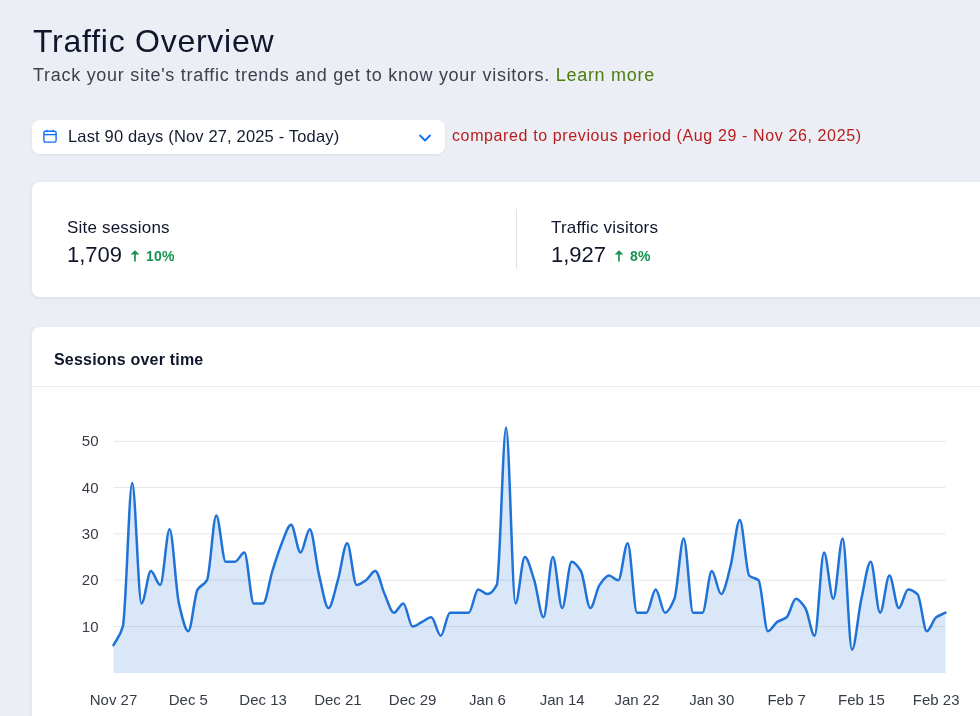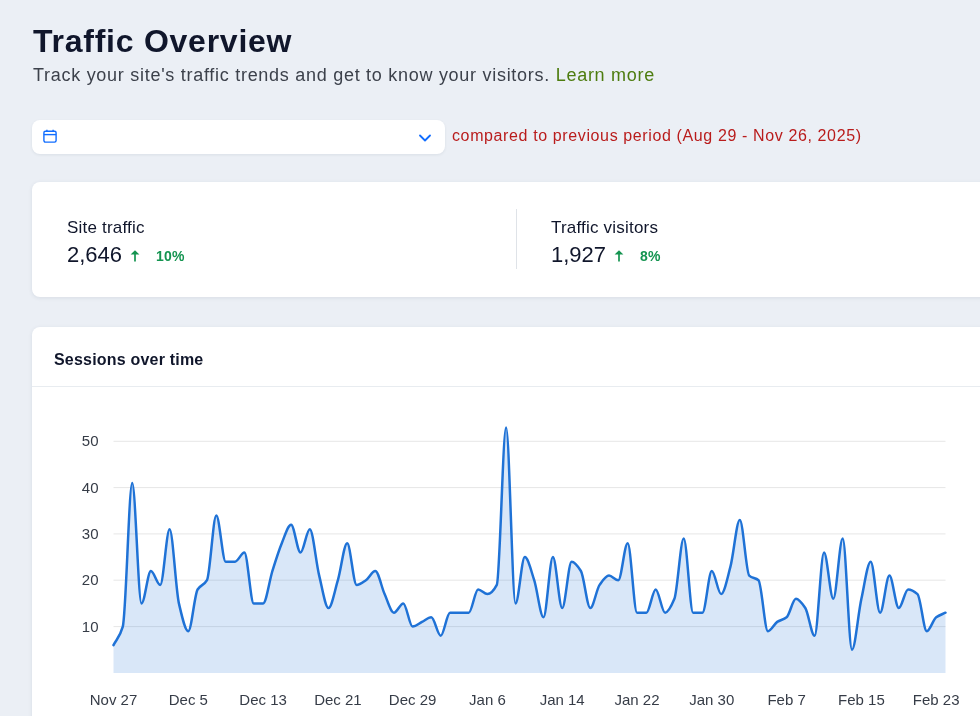--- a/index.html
+++ b/index.html
@@ -1,30 +1,30 @@
 <!DOCTYPE html>
 <html><head><meta charset="utf-8">
 <style>
   * { margin:0; padding:0; box-sizing:border-box; }
   html,body { width:980px; height:716px; overflow:hidden; }
   body { background:#ebeff5; font-family:"Liberation Sans", sans-serif; position:relative; }
-  .title { position:absolute; left:33px; top:23px; font-size:32px; font-weight:bold; color:#10162b; letter-spacing:0.75px; }
+  .title { position:absolute; left:33px; top:23px; font-size:32px; font-weight:normal; color:#10162b; letter-spacing:0.75px; }
   .sub { position:absolute; left:33px; top:65px; font-size:18px; color:#3c414b; letter-spacing:0.72px; }
   .sub a { color:#4d7c0f; text-decoration:none; }
   .select { position:absolute; left:32px; top:120px; width:413px; height:34px; background:#fff; border-radius:8px;
              box-shadow:0 1px 3px rgba(22,45,61,.08); }
   .seltext { position:absolute; left:36px; top:7px; font-size:16.5px; color:#141b30; letter-spacing:0.16px; }
   .compared { position:absolute; left:452px; top:127px; font-size:16px; color:#b91c1c; letter-spacing:0.62px; }
   .card { position:absolute; left:32px; width:1060px; background:#fff; border-radius:8px;
            box-shadow:0 1px 4px rgba(22,45,61,.09); }
   .card1 { top:182px; height:115px; }
   .card2 { top:327px; height:520px; }
   .statlabel { position:absolute; top:36px; font-size:17px; color:#10162b; letter-spacing:0.2px; white-space:nowrap; }
   .statnum { font-size:22px; color:#10162b; }
-  .grow { display:flex; align-items:center; gap:16px; }
+  .grow { display:flex; align-items:center; gap:6px; }
   .pct { font-size:14px; font-weight:bold; color:#149450; letter-spacing:0.2px; }
   .divider { position:absolute; left:484px; top:27px; width:1px; height:60px; background:#dfe3e8; }
   .stat1 { position:absolute; left:35px; top:0; } .stat1 .statlabel { left:0; }
   .stat2 { position:absolute; left:519px; top:0; } .stat2 .statlabel { left:0; }
   .numrow { position:absolute; left:0; top:60px; display:flex; align-items:baseline; gap:8px; width:300px; }
   .chead { position:absolute; left:22px; top:24px; font-size:16px; font-weight:bold; color:#10162b; letter-spacing:0.2px; }
   .cdiv { position:absolute; left:0; top:59px; width:100%; height:1px; background:#e8ecf0; }
   .tick { font-size:15px; fill:#363c47; font-family:"Liberation Sans", sans-serif; }
 </style></head>
 <body>
@@ -33,31 +33,32 @@
 
   <div class="select">
     <svg width="14" height="14" viewBox="0 0 14 14" style="position:absolute;left:11px;top:9px">
       <g fill="none" stroke="#116dff" stroke-width="1.4">
         <rect x="0.9" y="2.2" width="12.2" height="10.9" rx="1.5"></rect>
         <line x1="0.9" y1="5.6" x2="13.1" y2="5.6"></line>
         <line x1="3.9" y1="0.7" x2="3.9" y2="3"></line>
         <line x1="10.1" y1="0.7" x2="10.1" y2="3"></line>
       </g>
     </svg>
+    <span class="seltext">Last 90 days (Nov 27, 2025 - Today)</span>
     <svg width="12" height="8" viewBox="0 0 12 8" style="position:absolute;right:14px;top:14px">
       <path d="M1 1.5 L6 6.5 L11 1.5" fill="none" stroke="#116dff" stroke-width="1.8" stroke-linecap="round" stroke-linejoin="round"></path>
     </svg>
   </div>
   <span class="compared">compared to previous period (Aug 29 - Nov 26, 2025)</span>
 
   <div class="card card1">
     <div class="stat1">
-      <div class="statlabel">Site traffic</div>
+      <div class="statlabel">Site sessions</div>
       <div class="numrow">
-        <span class="statnum">2,646</span>
+        <span class="statnum">1,709</span>
         <span class="grow">
           <svg width="10" height="12" viewBox="0 0 10 12">
             <path d="M5 11.5 L5 3" stroke="#149450" stroke-width="1.7" fill="none"></path>
             <path d="M0.6 4.6 L5 0.2 L9.4 4.6 Z" fill="#149450"></path>
           </svg>
           <span class="pct">10%</span>
         </span>
       </div>
     </div>
     <div class="divider"></div>

